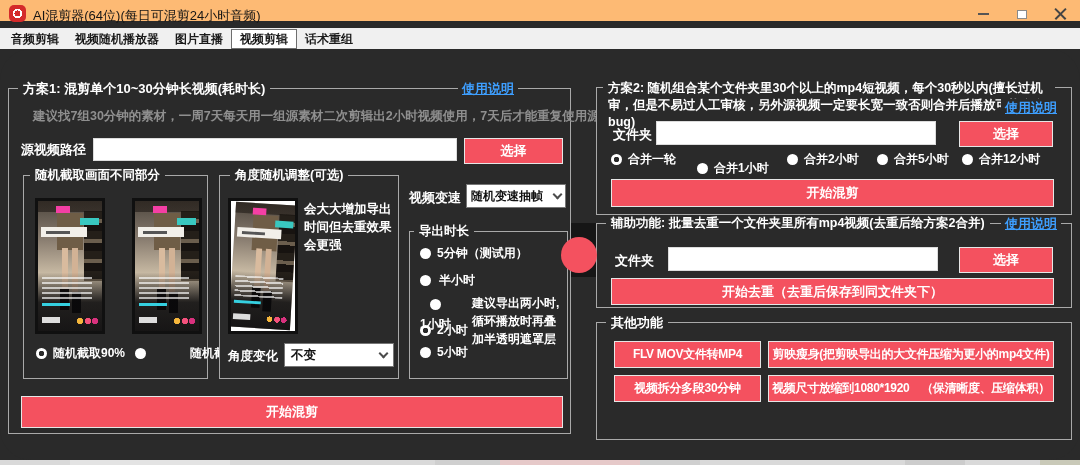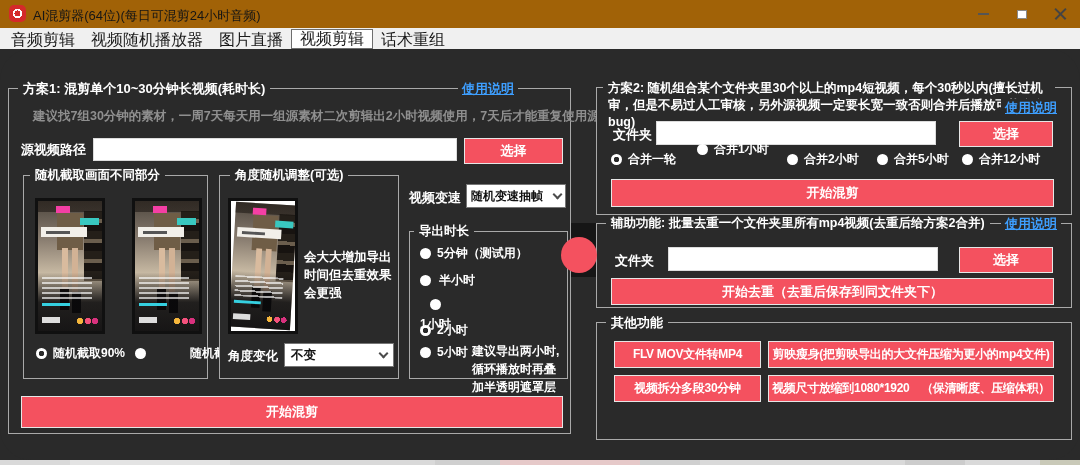--- a/index.html
+++ b/index.html
@@ -1,32 +1,32 @@
 <!DOCTYPE html>
 <html><head>
 <meta charset="utf-8">
 <style>
   html,body{margin:0;padding:0;background:#808080;}
   *{box-sizing:border-box;}
   .window{position:relative;width:1080px;height:465px;background:#2a2a2a;overflow:hidden;
           font-family:"Liberation Sans",sans-serif;-webkit-font-smoothing:antialiased;}
   
-  .titlebar{position:absolute;top:0;left:0;width:100%;height:28px;background:#a16207;}
+  .titlebar{position:absolute;top:0;left:0;width:100%;height:21px;background:#fdba74;}
   .app-icon{position:absolute;left:9px;top:5px;width:17px;height:17px;border-radius:5px;
             background:radial-gradient(circle at 50% 50%,#d42a2a 0 3px,#ffffff 3px 4.8px,#d42a2a 4.8px 100%);}
   .title-text{position:absolute;left:33px;top:7px;font-size:13px;color:#151515;white-space:nowrap;}
   .win-btn{position:absolute;top:0;width:36px;height:28px;display:flex;align-items:center;justify-content:center;cursor:pointer;}
   .ic-min{width:11px;height:2px;background:#555;}
   .ic-max{width:10px;height:9px;border:1.4px solid #8a8a8a;background:#fff;}
   .ic-close{position:relative;width:13px;height:13px;}
   .ic-close::before,.ic-close::after{content:"";position:absolute;left:-1px;top:5.6px;width:15px;height:1.6px;background:#444;}
   .ic-close::before{transform:rotate(45deg);}  .ic-close::after{transform:rotate(-45deg);}
   
   .tabbar{position:absolute;top:28px;left:0;width:100%;height:21px;background:#f0f0f0;display:flex;align-items:flex-end;padding-left:3px;}
-  .tab{height:19px;line-height:19px;padding:0 8px;font-size:16px;font-weight:400;color:#1a1a1a;white-space:nowrap;cursor:pointer;}
+  .tab{height:19px;line-height:19px;padding:0 8px;font-size:12px;font-weight:700;color:#1a1a1a;white-space:nowrap;cursor:pointer;}
   .tab.selected{background:#ffffff;border:1px solid #6e6e6e;height:20px;line-height:18px;}
   
   .content{position:absolute;top:49px;left:0;width:100%;height:411px;background:#2a2a2a;border-radius:31px;}
   .gb{position:absolute;border:1px solid #a9a9a9;background:#2a2a2a;}
   .gb-title{position:absolute;top:-9px;left:9px;background:#2a2a2a;padding:0 5px;font-size:13px;font-weight:700;color:#ffffff;white-space:nowrap;}
   .gb-link{position:absolute;background:#2a2a2a;padding:0 4px;font-size:13px;font-weight:700;color:#3e9fff;text-decoration:underline;cursor:pointer;white-space:nowrap;}
   .lbl{position:absolute;font-size:13px;font-weight:700;color:#ffffff;white-space:nowrap;}
   .hint{position:absolute;font-size:12.5px;font-weight:700;color:#8f8f8f;white-space:nowrap;}
   .text-input{position:absolute;background:#ffffff;border:1px solid #dcdcdc;outline:none;font-size:13px;padding:0 5px;
               font-family:"Liberation Sans",sans-serif;}
@@ -61,21 +61,21 @@
       linear-gradient(#15100d,#15100d) 22px 88px/9px 21px,
       linear-gradient(#15100d,#15100d) 34px 91px/9px 21px,
       linear-gradient(#d9bb9e,#d9bb9e) 24px 47px/6px 44px,
       linear-gradient(#d2b295,#d2b295) 34px 47px/6px 47px,
       linear-gradient(#6f5d46,#6f5d46) 19px 12px/26px 37px,
       repeating-linear-gradient(180deg,#241f19 0 8px,#6b5e4d 8px 12px,#171310 12px 20px) 46px 10px/18px 70px,
       linear-gradient(180deg,#4e463e 0%,#8a7e71 30%,#c6b8a2 55%,#b3a591 78%,#6b6258 100%) 0 0/100% 100%;
     background-repeat:no-repeat;}
   .photo-rot-wrap{width:100%;height:100%;background:#ffffff;overflow:hidden;}
   .photo-rot-wrap .photo{transform:rotate(3.5deg) scale(.96);}
-  .note-text{position:absolute;font-size:12.5px;font-weight:700;color:#ffffff;line-height:18px;margin-top:48px;}
+  .note-text{position:absolute;font-size:12.5px;font-weight:700;color:#ffffff;line-height:18px;}
   
   .float-sq{position:absolute;left:560px;top:174px;width:37px;height:54px;background:#161616;}
   .float-circle{position:absolute;left:561px;top:188px;width:36px;height:36px;border-radius:50%;background:#f4515f;cursor:pointer;}
   
   .taskbar{position:absolute;left:0;top:460px;width:100%;height:5px;background:#d9d9d9;}
   .tb-seg{position:absolute;top:0;height:5px;}
 </style>
 </head>
 <body>
 
@@ -189,21 +189,21 @@
       <span class="gb-link" style="top:11px;right:10px;">使用说明</span>
 
       <div class="lbl" style="left:16px;top:38px;">文件夹</div>
       <input class="text-input" style="left: 59px; top: 33px; width: 280px; height: 24px;" value="">
       <div class="red-btn" style="left:362px;top:33px;width:94px;height:26px;">选择</div>
 
       <div class="radio selected" style="left:14px;top:64px;">
         <span class="dot"></span>
         <span class="rlabel">合并一轮</span>
       </div>
-      <div class="radio" style="left:100px;top:54px;">
+      <div class="radio" style="left:100px;top:73px;">
         <span class="dot"></span>
         <span class="rlabel">合并1小时</span>
       </div>
       <div class="radio" style="left:190px;top:64px;">
         <span class="dot"></span>
         <span class="rlabel">合并2小时</span>
       </div>
       <div class="radio" style="left:280px;top:64px;">
         <span class="dot"></span>
         <span class="rlabel">合并5小时</span>

